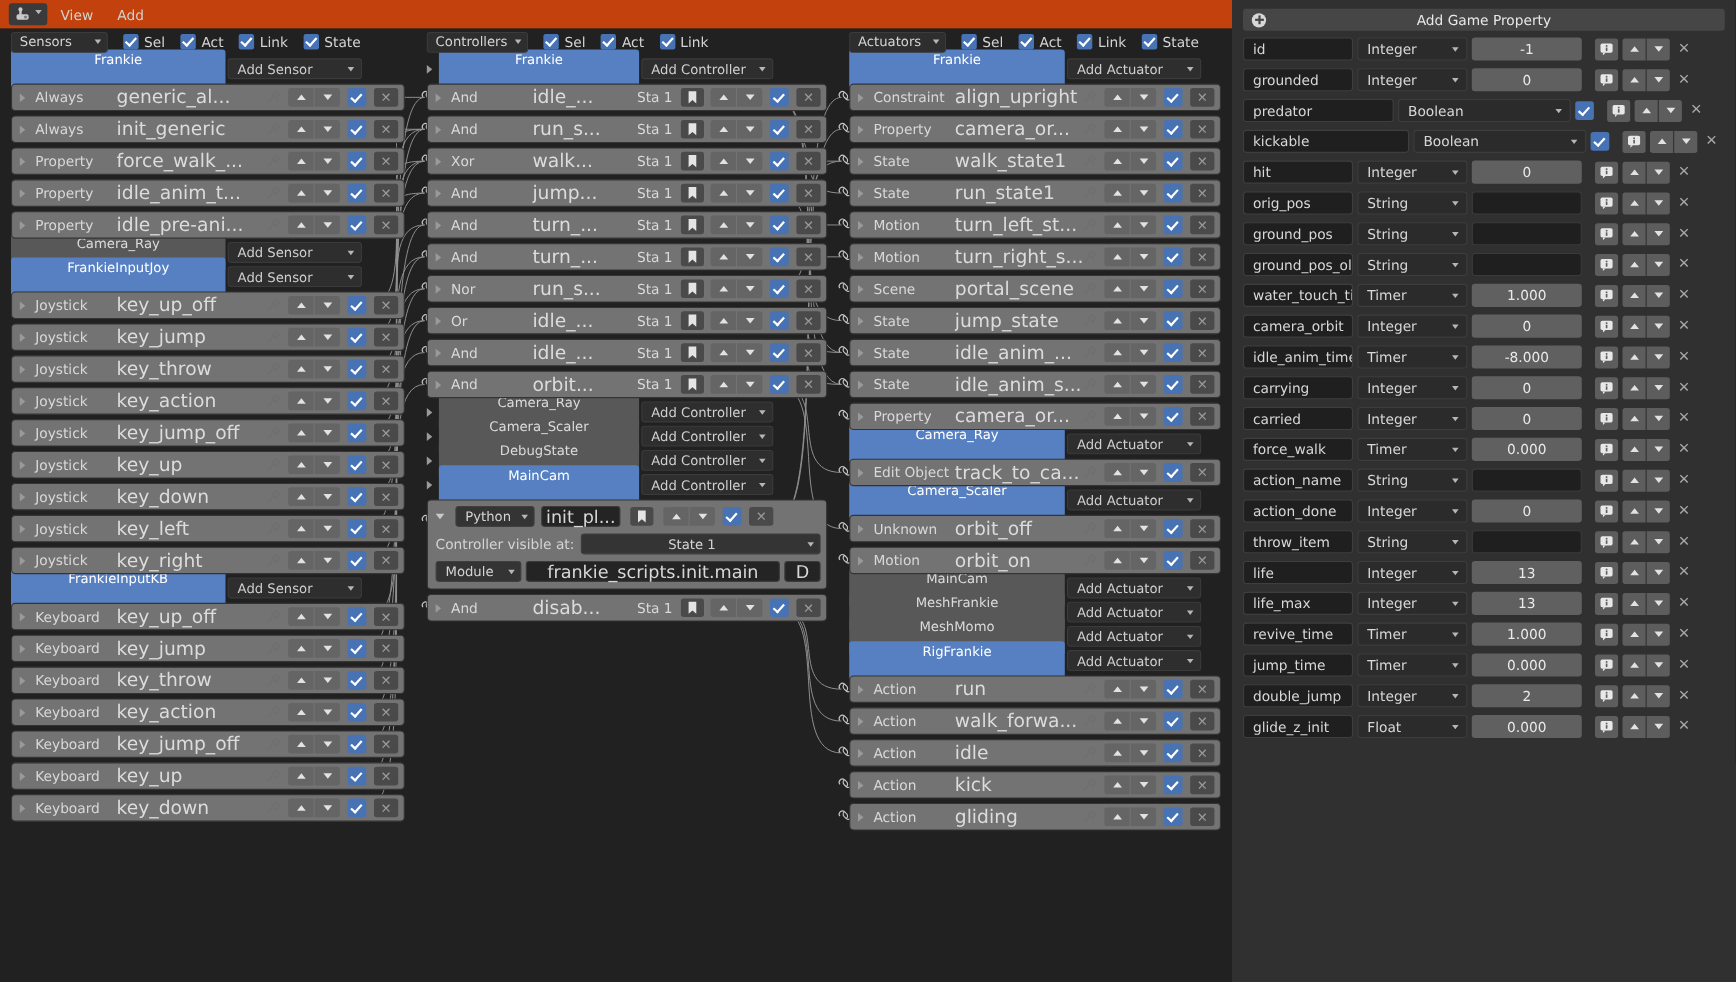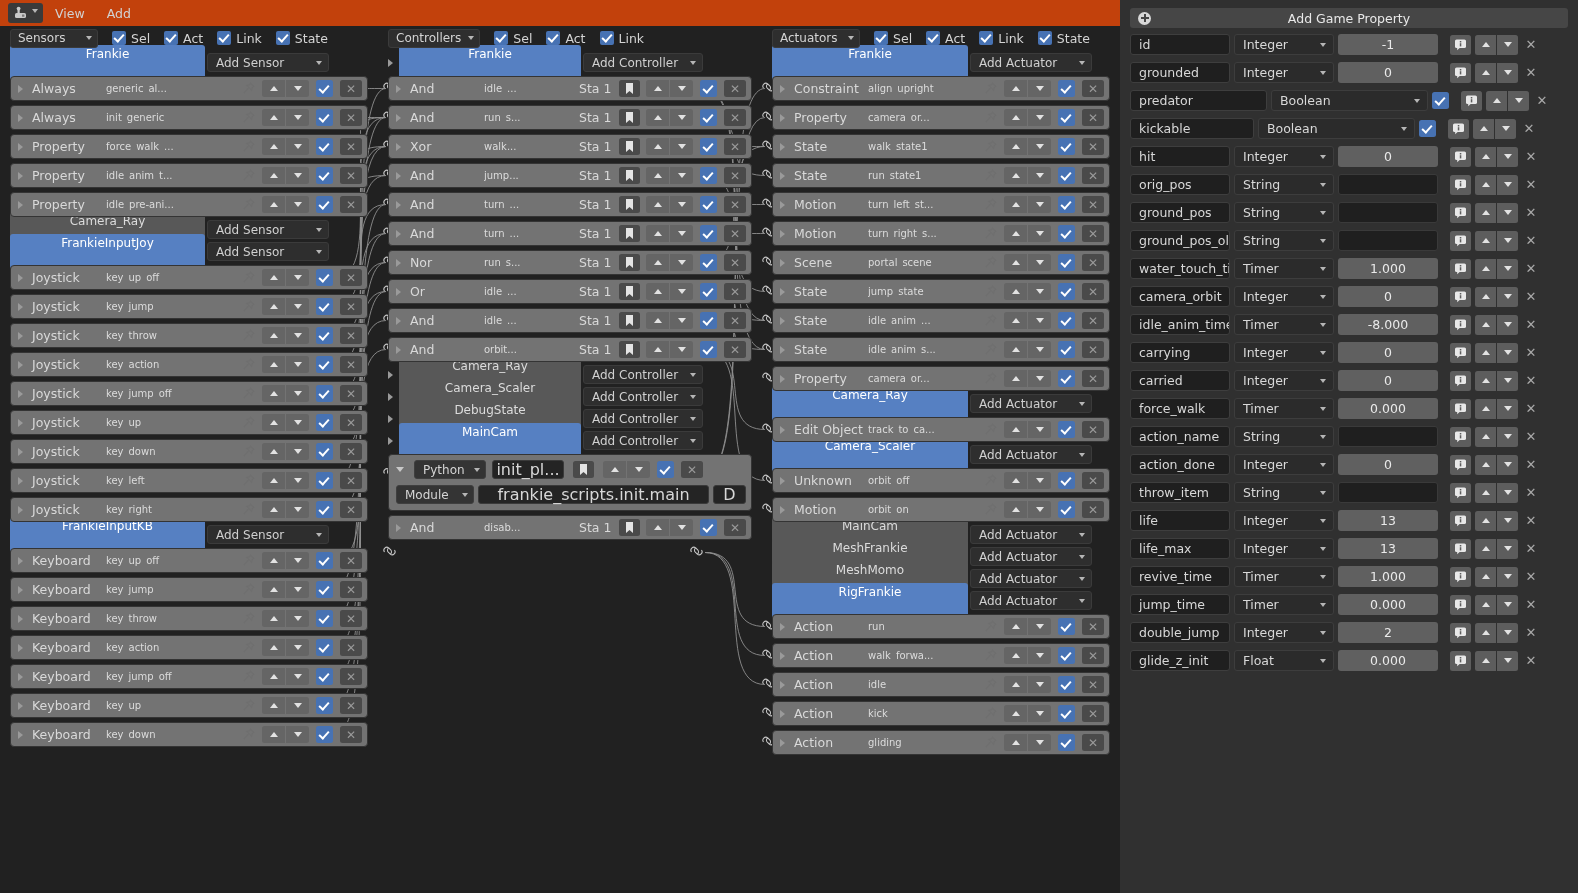--- a/index.html
+++ b/index.html
@@ -72,21 +72,21 @@
   }
 
   
   .brick{
     position:relative; height:25px; margin:4px 10px 0 10px;
     background:#737373; border:1px solid #343434; border-radius:4px;
     display:flex; align-items:center; padding:0 5px 0 7px;
   }
   .brick .exp{ margin-right:9px; }
   .brick .btype{ width:74px; font-size:12.5px; color:#d9d9d9; }
-  .brick .bname{ flex:1; font-size:10px; color:#dcdcdc; overflow:hidden; white-space:nowrap;}
+  .brick .bname{ flex:1; font-size:17px; color:#dcdcdc; overflow:hidden; white-space:nowrap;}
   .brick .bstate{ width:40px; font-size:12.5px; color:#d9d9d9; }
   .sqbtn{
     width:23px;height:17px; background:#656565; border-radius:2.5px; display:flex;
     align-items:center; justify-content:center; flex:none;
   }
   .sqbtn.pair-l{ border-radius:2.5px 0 0 2.5px; }
   .sqbtn.pair-r{ border-radius:0 2.5px 2.5px 0; margin-left:1px; }
   .sqbtn .up{ width:0;height:0;border-left:4px solid transparent;border-right:4px solid transparent;border-bottom:5px solid #e2e2e2; }
   .sqbtn .dn{ width:0;height:0;border-left:4px solid transparent;border-right:4px solid transparent;border-top:5px solid #e2e2e2; }
   .bchk{ width:17px;height:17px;border-radius:2.5px;background:#4772b3;position:relative;flex:none;margin-left:7px;}
@@ -1112,20 +1112,27 @@
           </span>
           <span class="sqbtn pair-l" style="margin-left:9px">
             <i class="up"></i>
           </span>
           <span class="sqbtn pair-r">
             <i class="dn"></i>
           </span>
           <span class="bchk"></span>
           <span class="xbtn">✕</span>
         </div>
+        <div class="visrow">
+          <span>Controller visible at:</span>
+          <span class="pill" style="flex:1;justify-content:center;padding-left:0">
+            <span>State 1</span>
+            <span class="chev"></span>
+          </span>
+        </div>
         <div class="modrow">
           <span class="pill" style="width:78px">
             <span>Module</span>
             <span class="chev"></span>
           </span>
           <span class="field" style="flex:1">frankie_scripts.init.main</span>
           <span class="field" style="width:33px">D</span>
         </div>
       </div>
       <div class="brick">
@@ -1638,21 +1645,21 @@
           <span class="sqbtn pair-l">
             <i class="up"></i>
           </span>
           <span class="sqbtn pair-r">
             <i class="dn"></i>
           </span>
         </span>
         <span class="pxbtn">✕</span>
       </div>
       <div class="prow">
-        <span class="pname" style="width:124px">kickable</span>
+        <span class="pname" style="width:151px">kickable</span>
         <span class="ptype" style="width:157px">
           <span>Boolean</span>
           <span class="chev"></span>
         </span>
         <span class="pchk"></span>
         <span class="ibtn" style="margin-left:8px">
           <svg width="13" height="13" viewBox="0 0 13 13">
             <rect x="1" y="1.5" width="11" height="8.5" rx="1.6" fill="#e8e8e8"></rect>
             <path d="M3.2 10 L3.2 12.3 L5.6 10 Z" fill="#e8e8e8"></path>
             <rect x="5.8" y="3" width="1.5" height="1.5" fill="#5d5d5d"></rect>

